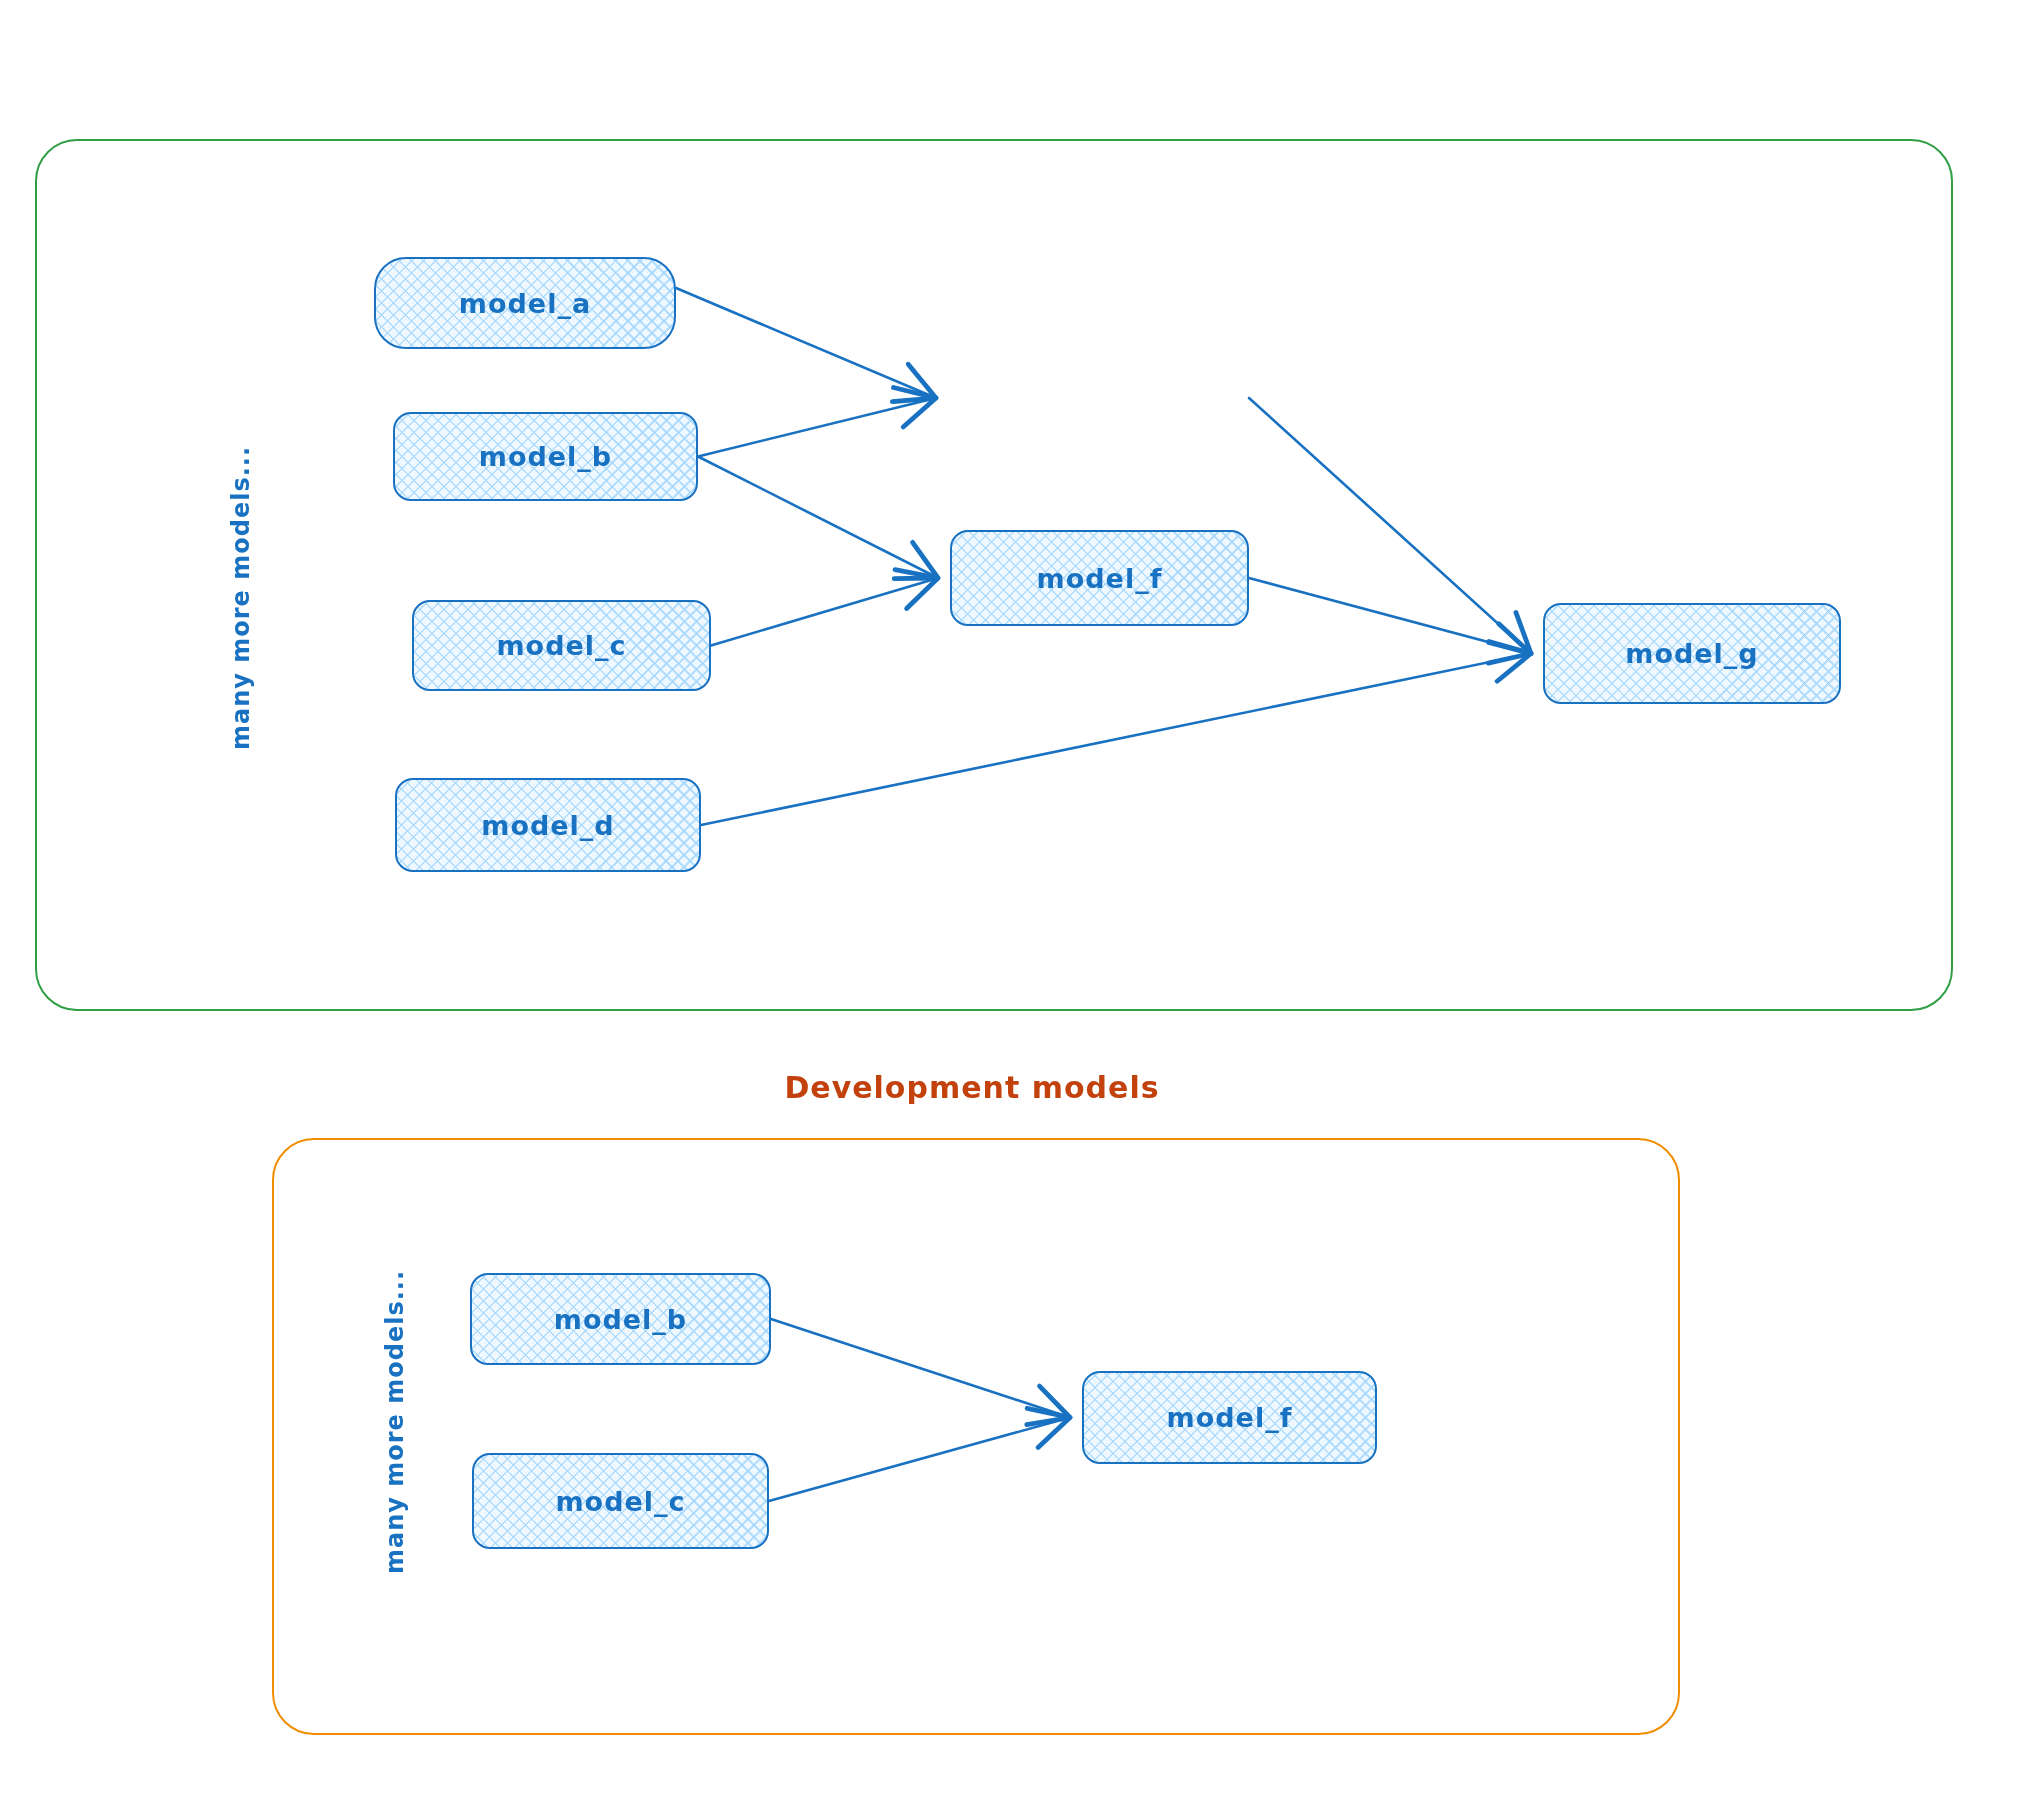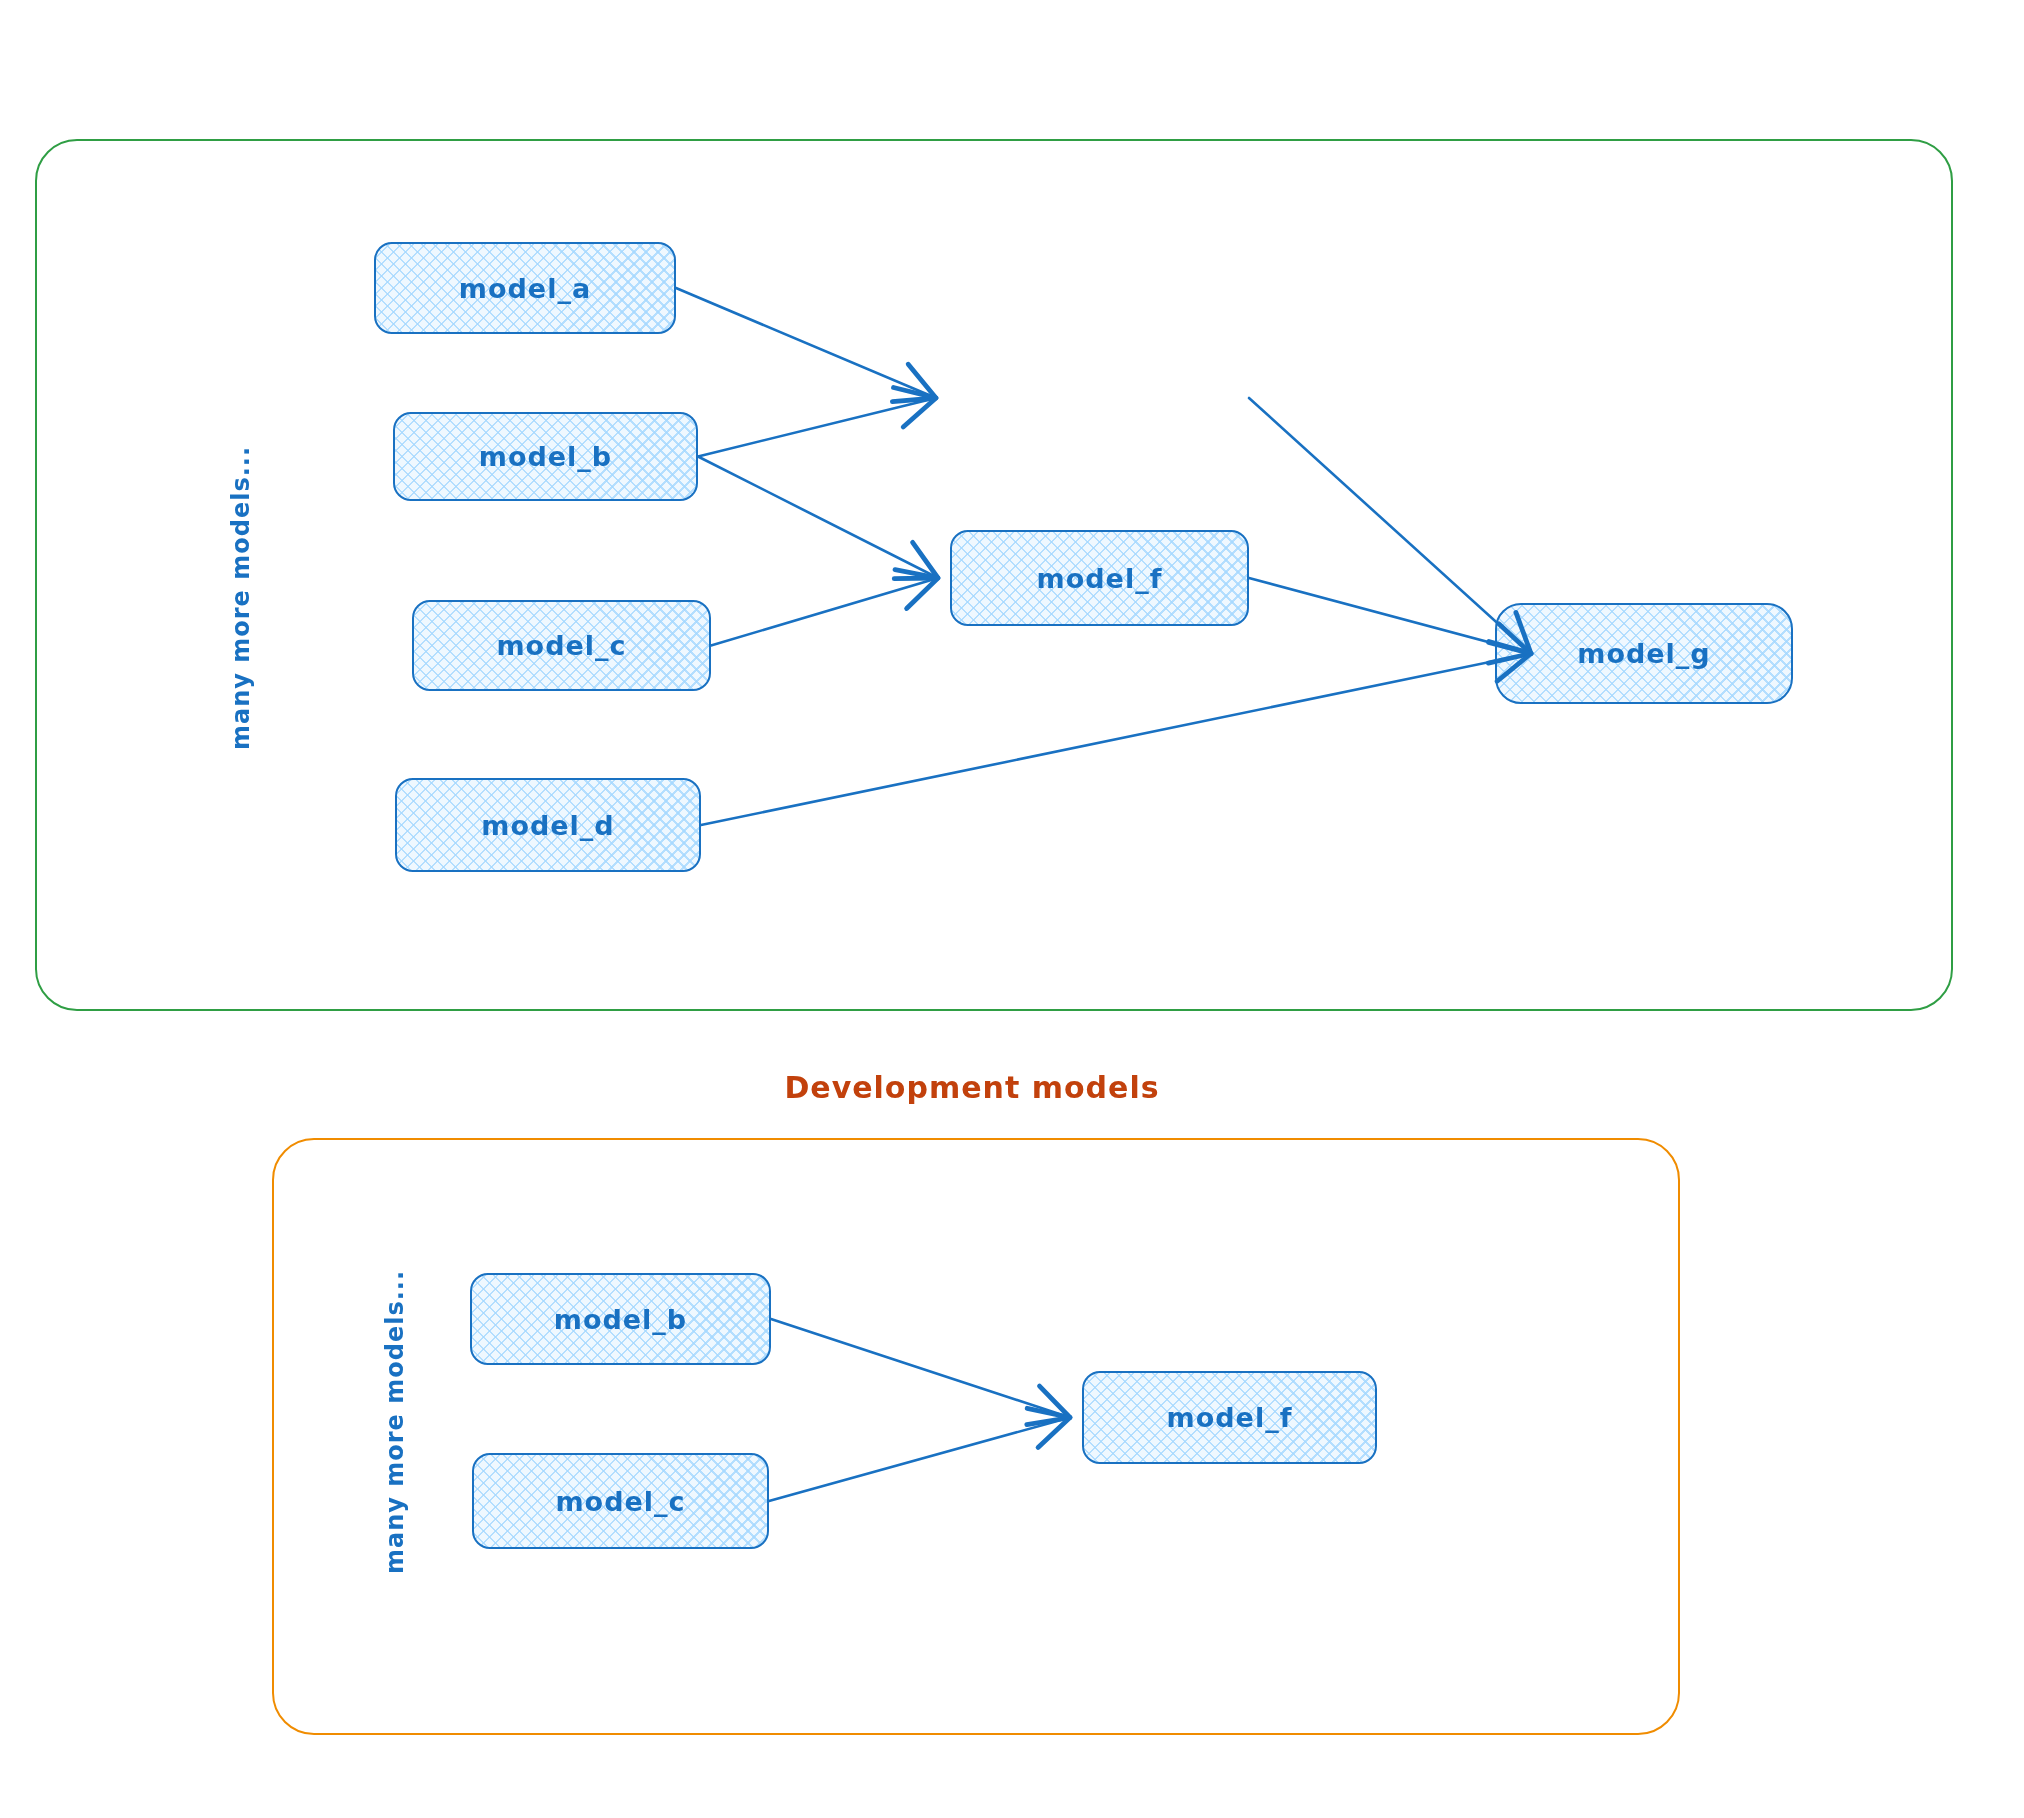--- a/index.html
+++ b/index.html
@@ -47,27 +47,27 @@
     color: #1971c2;
     font-size: 27px;
     font-weight: bold;
     letter-spacing: 1px;
     background-color: rgba(165, 216, 255, 0.18);
     background-image:
       repeating-linear-gradient(45deg,  rgba(165,216,255,0.80) 0 1.8px, transparent 1.8px 8.5px),
       repeating-linear-gradient(135deg, rgba(165,216,255,0.80) 0 1.8px, transparent 1.8px 8.5px);
   }
 
-  .node.prod-a { left: 374px; top: 242px;  width: 298px; height: 88px; }
+  .node.prod-a { left: 374px; top: 257px;  width: 298px; height: 88px; border-radius: 32px; }
   .node.prod-b { left: 393px; top: 412px;  width: 301px; height: 85px; }
   .node.prod-c { left: 412px; top: 600px;  width: 295px; height: 87px; }
   .node.prod-d { left: 395px; top: 778px;  width: 302px; height: 90px; }
   .node.prod-e { left: 948px; top: 352px;  width: 297px; height: 88px; }
   .node.prod-f { left: 950px; top: 530px;  width: 295px; height: 92px; }
-  .node.prod-g { left: 1495px; top: 603px; width: 294px; height: 97px; border-radius: 26px; }
+  .node.prod-g { left: 1543px; top: 603px; width: 294px; height: 97px; }
   .node.dev-b  { left: 470px; top: 1273px; width: 297px; height: 88px; }
   .node.dev-c  { left: 472px; top: 1453px; width: 293px; height: 92px; }
   .node.dev-f  { left: 1082px; top: 1371px; width: 291px; height: 89px; }
 
   .side-label {
     position: absolute;
     width: 280px;
     height: 32px;
     display: flex;
     align-items: center;

